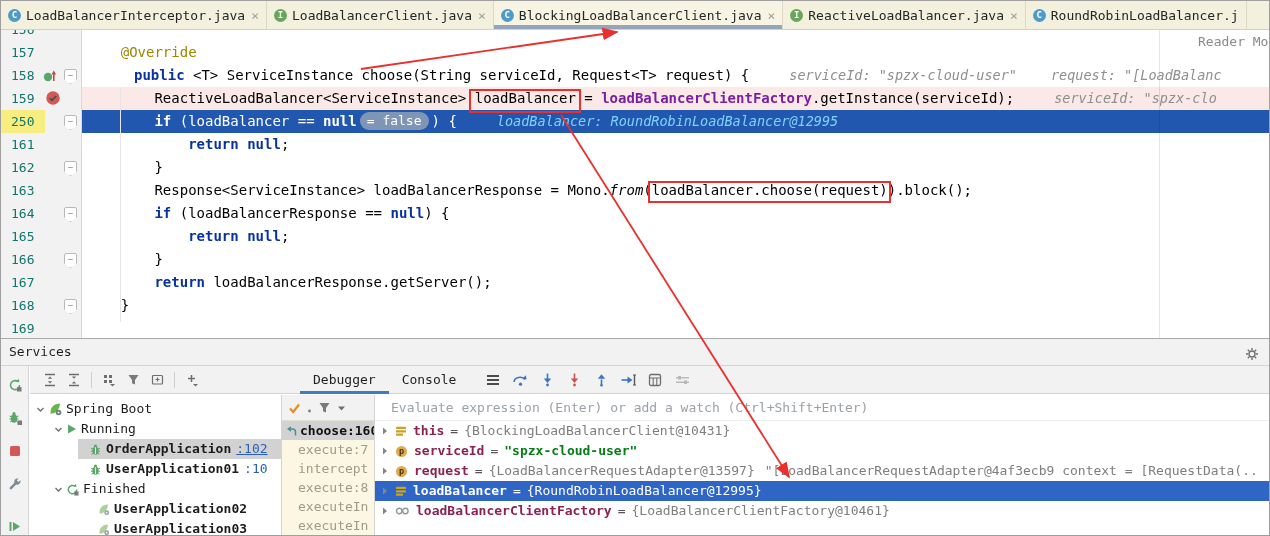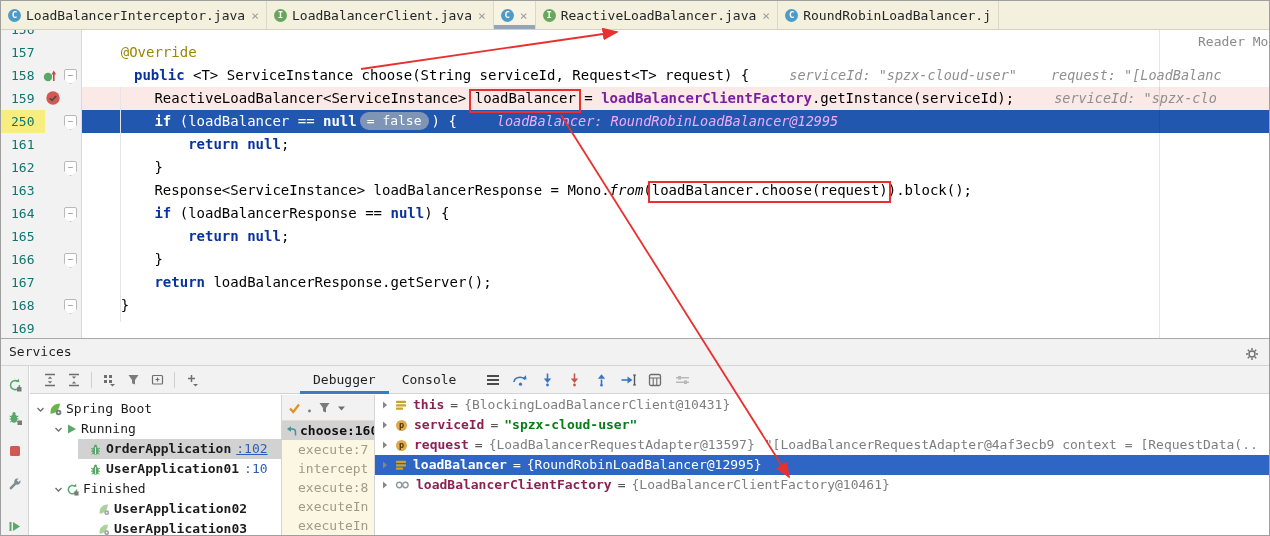--- a/index.html
+++ b/index.html
@@ -19,21 +19,21 @@
   .row.bg-exec{background:#2257b0;z-index:2;}
   .codewrap{display:inline-block;}
   .s.kw{color:#08329e;font-weight:bold;}
   .s.ann{color:#9b8700;}
   .s.field{color:#7b1fa2;font-weight:bold;}
   .s.it{font-style:italic;}
   .s.inlay{display:inline-block;background:#7e95b6;color:#dbe4f2;border-radius:9px;padding:0 7px;height:18px;line-height:18px;font-size:13px;margin:0 3px;vertical-align:1px;}
   .row.bg-exec .s{color:#fff;}
   .hint{font-style:italic;color:#8f8f8f;font-size:13.5px;margin-left:40px;}
   .hint+.hint{margin-left:34px;}
-  .row.bg-exec .hint{color:#f0abfc;}
+  .row.bg-exec .hint{color:#7dd3fc;}
   .gl{position:absolute;left:0;width:80px;height:23px;z-index:4;}
   .gl .n{position:absolute;left:10px;font:13px/23px "DejaVu Sans Mono",monospace;color:#0f766e;z-index:2;}
   .gl.numbg-yellow::before{content:"";position:absolute;left:0;top:0;width:44px;height:23px;background:#f7ee7f;z-index:1;}
   .fold{position:absolute;left:63px;top:5px;width:11px;height:13px;background:#fff;border:1px solid #b9b9b9;border-radius:2px;font:9px/10px "DejaVu Sans Mono",monospace;color:#8a8a8a;text-align:center;clip-path:polygon(0 0,100% 0,100% 68%,50% 100%,0 68%);z-index:2;}
   .gicon{position:absolute;left:42px;top:3px;z-index:2;}
   #indent-guide{position:absolute;left:119px;top:58px;width:1px;height:235px;background:#e4e4e4;z-index:2;}
   #wrap-guide{position:absolute;left:1158px;top:0;width:1px;height:309px;background:rgba(0,0,0,0.10);z-index:2;}
   #reader{position:absolute;top:5px;left:1197px;color:#8a8a8a;font:13px "DejaVu Sans Mono",monospace;z-index:4;white-space:nowrap;}
   
   #services{position:absolute;top:337px;left:0;right:0;bottom:0;border-top:1px solid #a9a9a9;background:#fff;}
@@ -85,20 +85,21 @@
         <span class="tlabel">LoadBalancerInterceptor.java</span>
         <span class="close">×</span>
       </div>
       <div class="tab">
         <span class="ci" style="background: rgb(103, 167, 92);">I</span>
         <span class="tlabel">LoadBalancerClient.java</span>
         <span class="close">×</span>
       </div>
       <div class="tab active">
         <span class="ci" style="background: rgb(79, 155, 200);">C</span>
+        <span class="tlabel">BlockingLoadBalancerClient.java</span>
         <span class="close">×</span>
       </div>
       <div class="tab">
         <span class="ci" style="background: rgb(103, 167, 92);">I</span>
         <span class="tlabel">ReactiveLoadBalancer.java</span>
         <span class="close">×</span>
       </div>
       <div class="tab">
         <span class="ci" style="background: rgb(79, 155, 200);">C</span>
         <span class="tlabel">RoundRobinLoadBalancer.j</span>
@@ -503,20 +504,23 @@
             <span>choose:160</span>
           </div>
           <div class="frow"><span>execute:7</span></div>
           <div class="frow"><span>intercept</span></div>
           <div class="frow"><span>execute:8</span></div>
           <div class="frow"><span>executeIn</span></div>
           <div class="frow"><span>executeIn</span></div>
         </div>
     </div>
     <div id="vars">
+      <div class="evalrow">
+        <span>Evaluate expression (Enter) or add a watch (Ctrl+Shift+Enter)</span>
+      </div>
       <div id="vars-list">
           <div class="vrow">
             <span class="vchev">
               <svg width="8" height="10">
                 <path d="M2 1.5l4 3.5-4 3.5z" fill="#868686"></path>
               </svg>
             </span>
             <span class="icon">
               <svg width="12" height="12">
                 <g fill="#c9a227">

